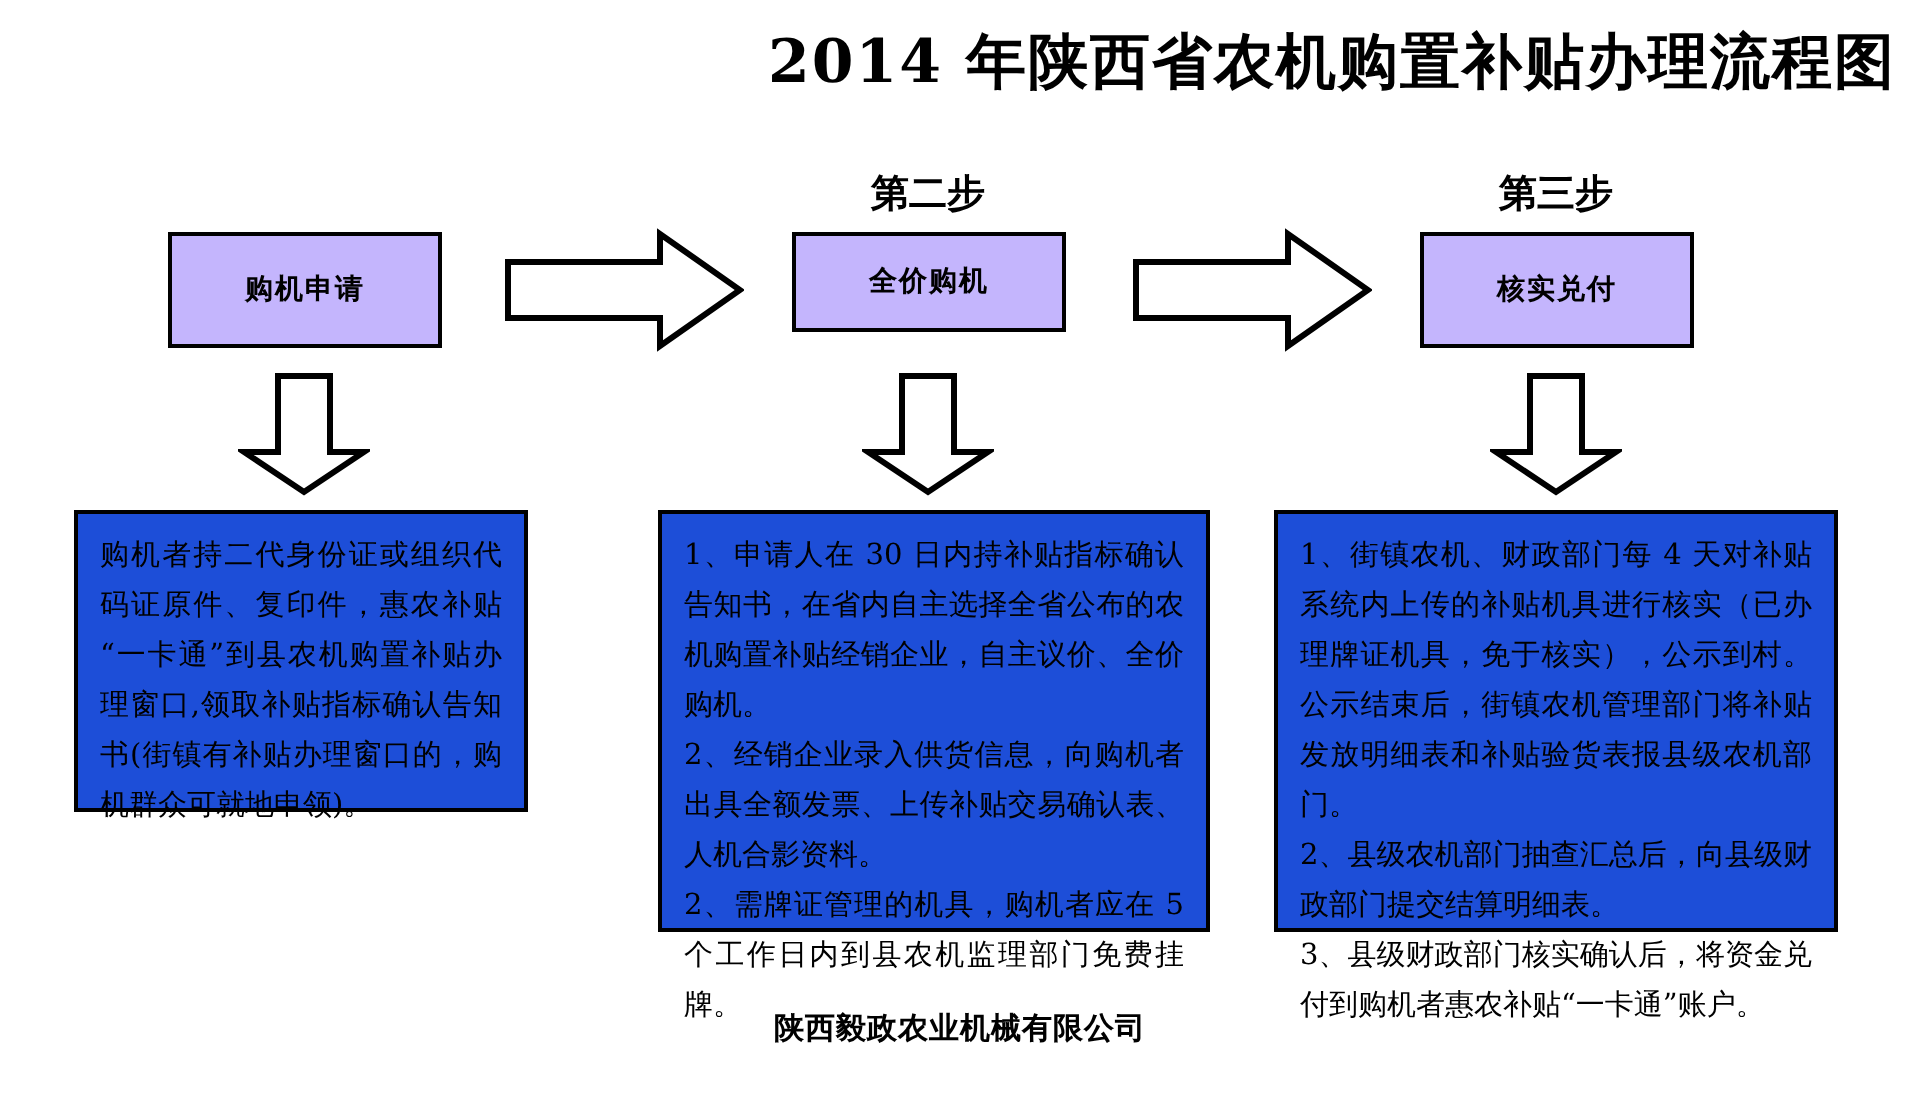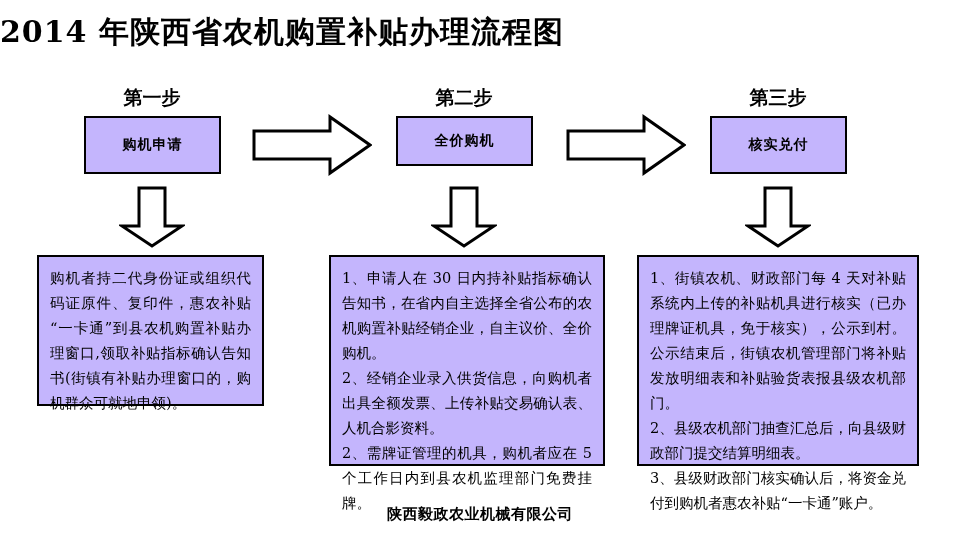--- a/index.html
+++ b/index.html
@@ -19,21 +19,21 @@
     background: #ffffff;
     overflow: hidden;
   }
 
   
   #title {
     position: absolute;
     left: 0;
     top: 13px;
     width: 948px;
-    text-align: left;
+    text-align: right;
     font-size: 30px;
     font-weight: bold;
     letter-spacing: 1px;
     line-height: 38px;
     color: #000;
     font-family: "DejaVu Serif", "Liberation Serif", serif;
     white-space: nowrap;
   }
 
   
@@ -92,21 +92,21 @@
     fill: #ffffff;
     stroke: #000000;
     stroke-width: 3;
     stroke-linejoin: miter;
   }
 
   
   .detail-box {
     position: absolute;
     border: 2px solid #000;
-    background: #c4b5fd;
+    background: #1d4ed8;
     box-sizing: border-box;
     padding: 9px 11px 6px 11px;
     font-size: 14.5px;
     line-height: 25px;
     text-align: justify;
     font-family: "DejaVu Serif", "Liberation Serif", serif;
     color: #000;
   }
   #detail-box-0 { left:  37px; top: 255px; width: 227px; height: 151px; }
   #detail-box-1 { left: 329px; top: 255px; width: 276px; height: 211px; }
@@ -131,21 +131,20 @@
     font-family: "DejaVu Sans", "Liberation Sans", sans-serif;
   }
 </style>
 </head>
 <body>
 
 <div id="page">
 
   <div id="title">2014 年陕西省农机购置补贴办理流程图</div>
 
-  <div class="step-label" id="step-label-0">第一步</div>
   <div class="step-label" id="step-label-1">第二步</div>
   <div class="step-label" id="step-label-2">第三步</div>
 
   <div class="step-box" id="step-box-0">购机申请</div>
   <div class="step-box" id="step-box-1">全价购机</div>
   <div class="step-box" id="step-box-2">核实兑付</div>
 
   <div class="arrow-right" id="arrow-right-0">
     <svg class="arrow-svg" viewBox="0 0 120 62" width="120" height="62" preserveAspectRatio="none" aria-hidden="true">
       <polygon points="2,17 78,17 78,3 118,31 78,59 78,45 2,45"></polygon>

